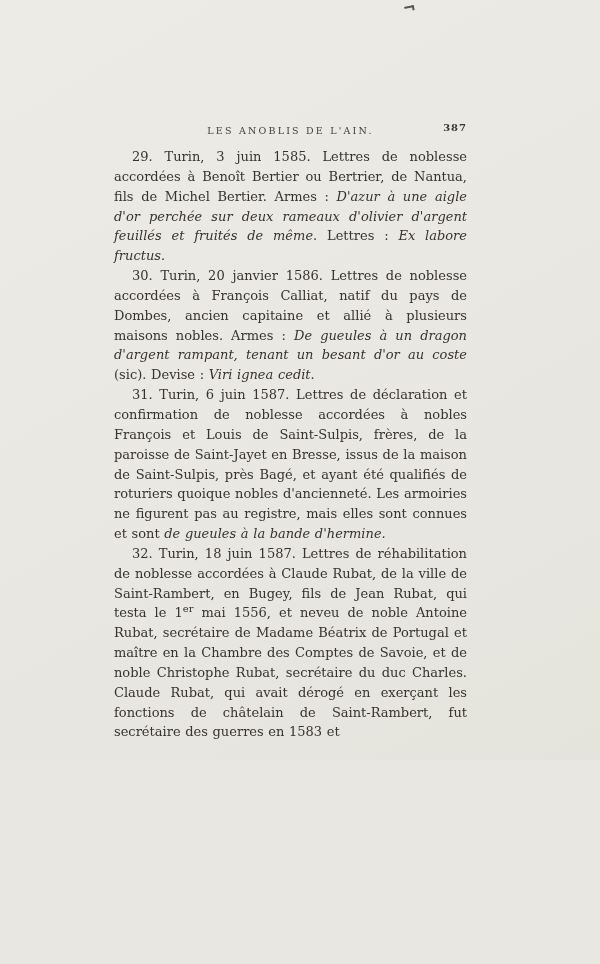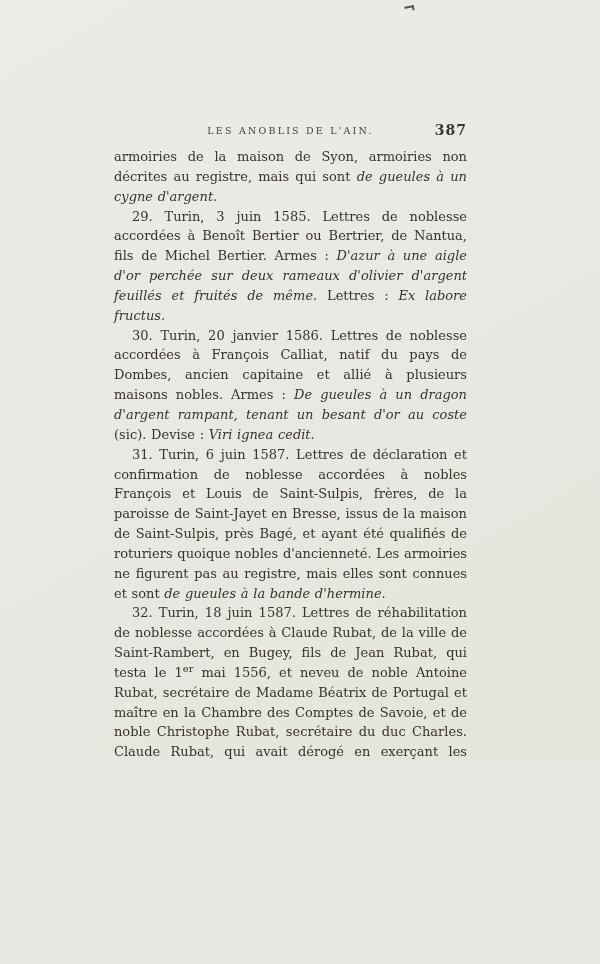--- a/index.html
+++ b/index.html
@@ -21,21 +21,21 @@
   }
   .running-title {
     position: absolute; left: 0; right: 0; top: 2px;
     text-align: center;
     font-size: 9.5px;
     letter-spacing: 2.2px;
     color: #45403a;
   }
   .page-number {
     position: absolute; right: 0; top: -1px;
-    font-size: 14px;
+    font-size: 10px;
     font-weight: 700;
     letter-spacing: 1px;
     color: #3a352e;
   }
   .text-block {
     position: absolute;
     top: 147px; left: 114px;
     width: 353px;
     text-align: justify;
     font-size: 13px;
@@ -70,21 +70,20 @@
 
 <div class="page">
   <div class="artifact-top"></div>
 
   <div class="header">
     <span class="running-title">LES ANOBLIS DE L'AIN.</span>
     <span class="page-number">387</span>
   </div>
 
   <div class="text-block" style="color: rgb(56, 51, 44);">
-      <p><span>armoiries de la maison de Syon, armoiries non décrites au registre, mais qui sont </span><span style="font-style: italic;">de gueules à un cygne d'argent.</span></p>
       <p class="indent"><span>29. Turin, 3 juin 1585. Lettres de noblesse accordées à Benoît Bertier ou Bertrier, de Nantua, fils de Michel Bertier. Armes : </span><span style="font-style: italic;">D'azur à une aigle d'or perchée sur deux rameaux d'olivier d'argent feuillés et fruités de même.</span><span> Lettres : </span><span style="font-style: italic;">Ex labore fructus.</span></p>
       <p class="indent"><span>30. Turin, 20 janvier 1586. Lettres de noblesse accordées à François Calliat, natif du pays de Dombes, ancien capitaine et allié à plusieurs maisons nobles. Armes : </span><span style="font-style: italic;">De gueules à un dragon d'argent rampant, tenant un besant d'or au coste</span><span> (sic). Devise : </span><span style="font-style: italic;">Viri ignea cedit.</span></p>
       <p class="indent"><span>31. Turin, 6 juin 1587. Lettres de déclaration et confirmation de noblesse accordées à nobles François et Louis de Saint-Sulpis, frères, de la paroisse de Saint-Jayet en Bresse, issus de la maison de Saint-Sulpis, près Bagé, et ayant été qualifiés de roturiers quoique nobles d'ancienneté. Les armoiries ne figurent pas au registre, mais elles sont connues et sont </span><span style="font-style: italic;">de gueules à la bande d'hermine.</span></p>
       <p class="indent"><span>32. Turin, 18 juin 1587. Lettres de réhabilitation de noblesse accordées à Claude Rubat, de la ville de Saint-Rambert, en Bugey, fils de Jean Rubat, qui testa le 1</span><sup>er</sup><span> mai 1556, et neveu de noble Antoine Rubat, secrétaire de Madame Béatrix de Portugal et maître en la Chambre des Comptes de Savoie, et de noble Christophe Rubat, secrétaire du duc Charles. Claude Rubat, qui avait dérogé en exerçant les fonctions de châtelain de Saint-Rambert, fut secrétaire des guerres en 1583 et</span></p>
     </div>
 
   <div class="artifact-bottom"></div>
 </div>
 
 </body></html>

